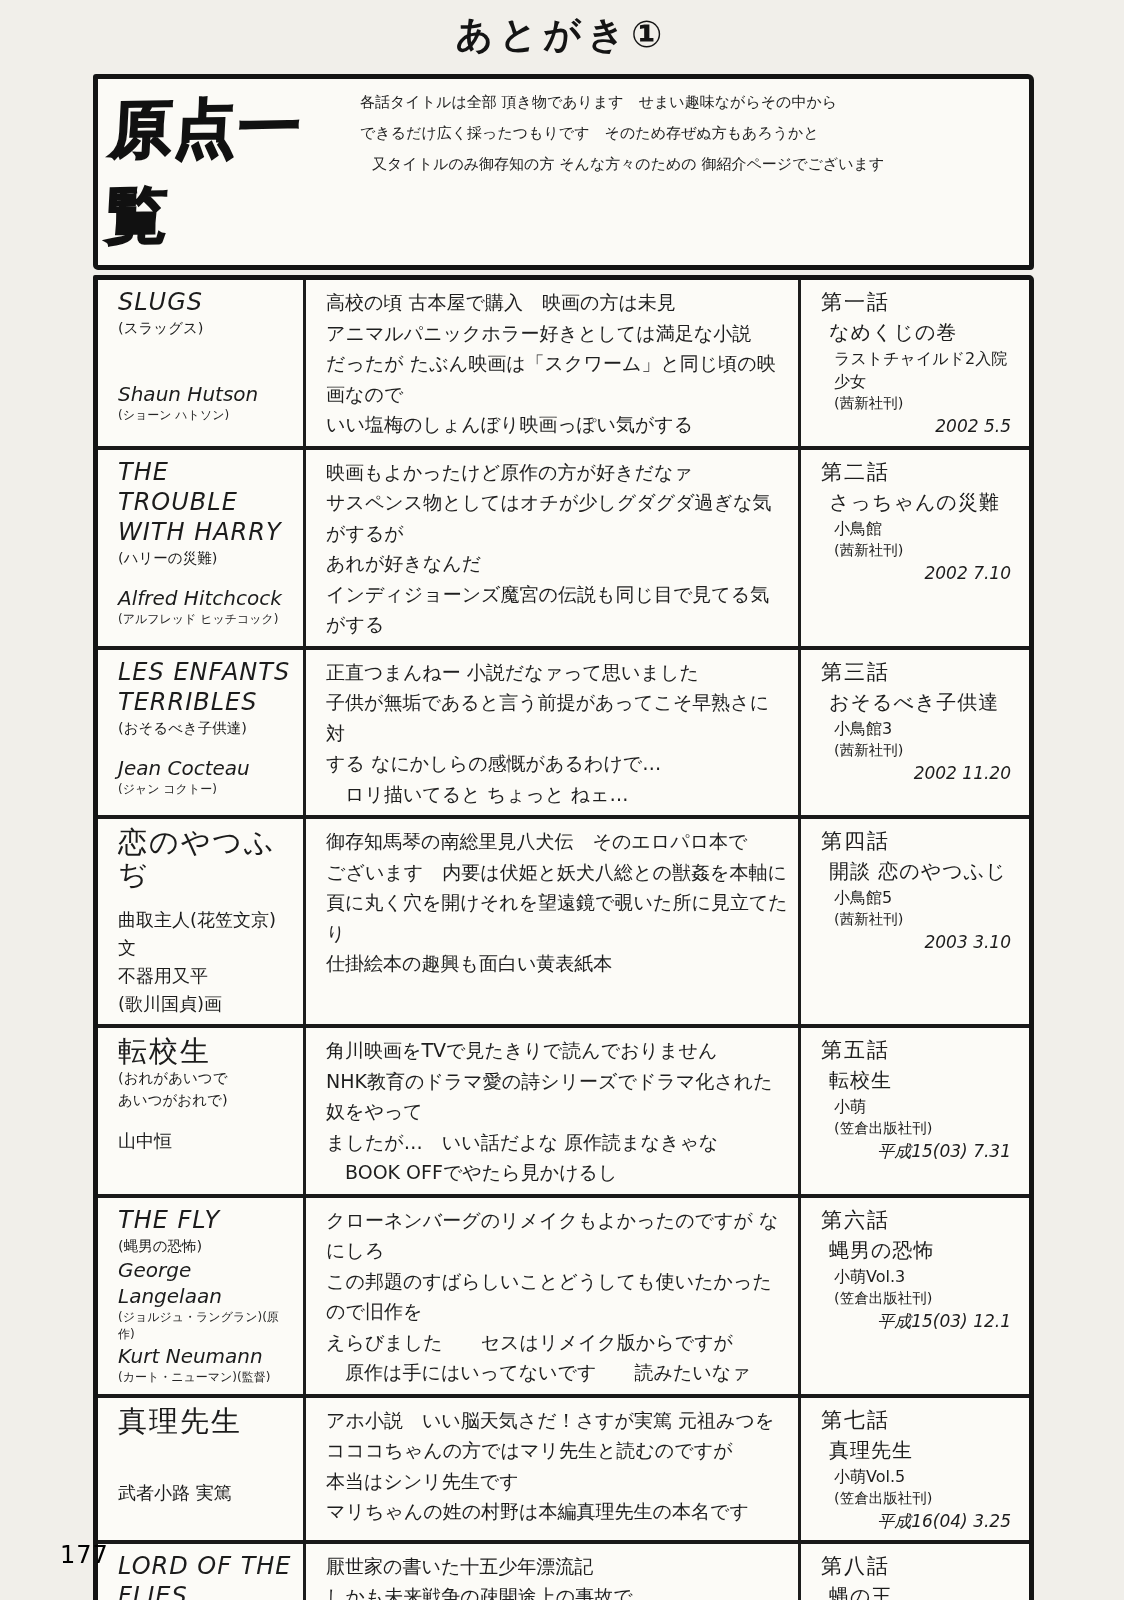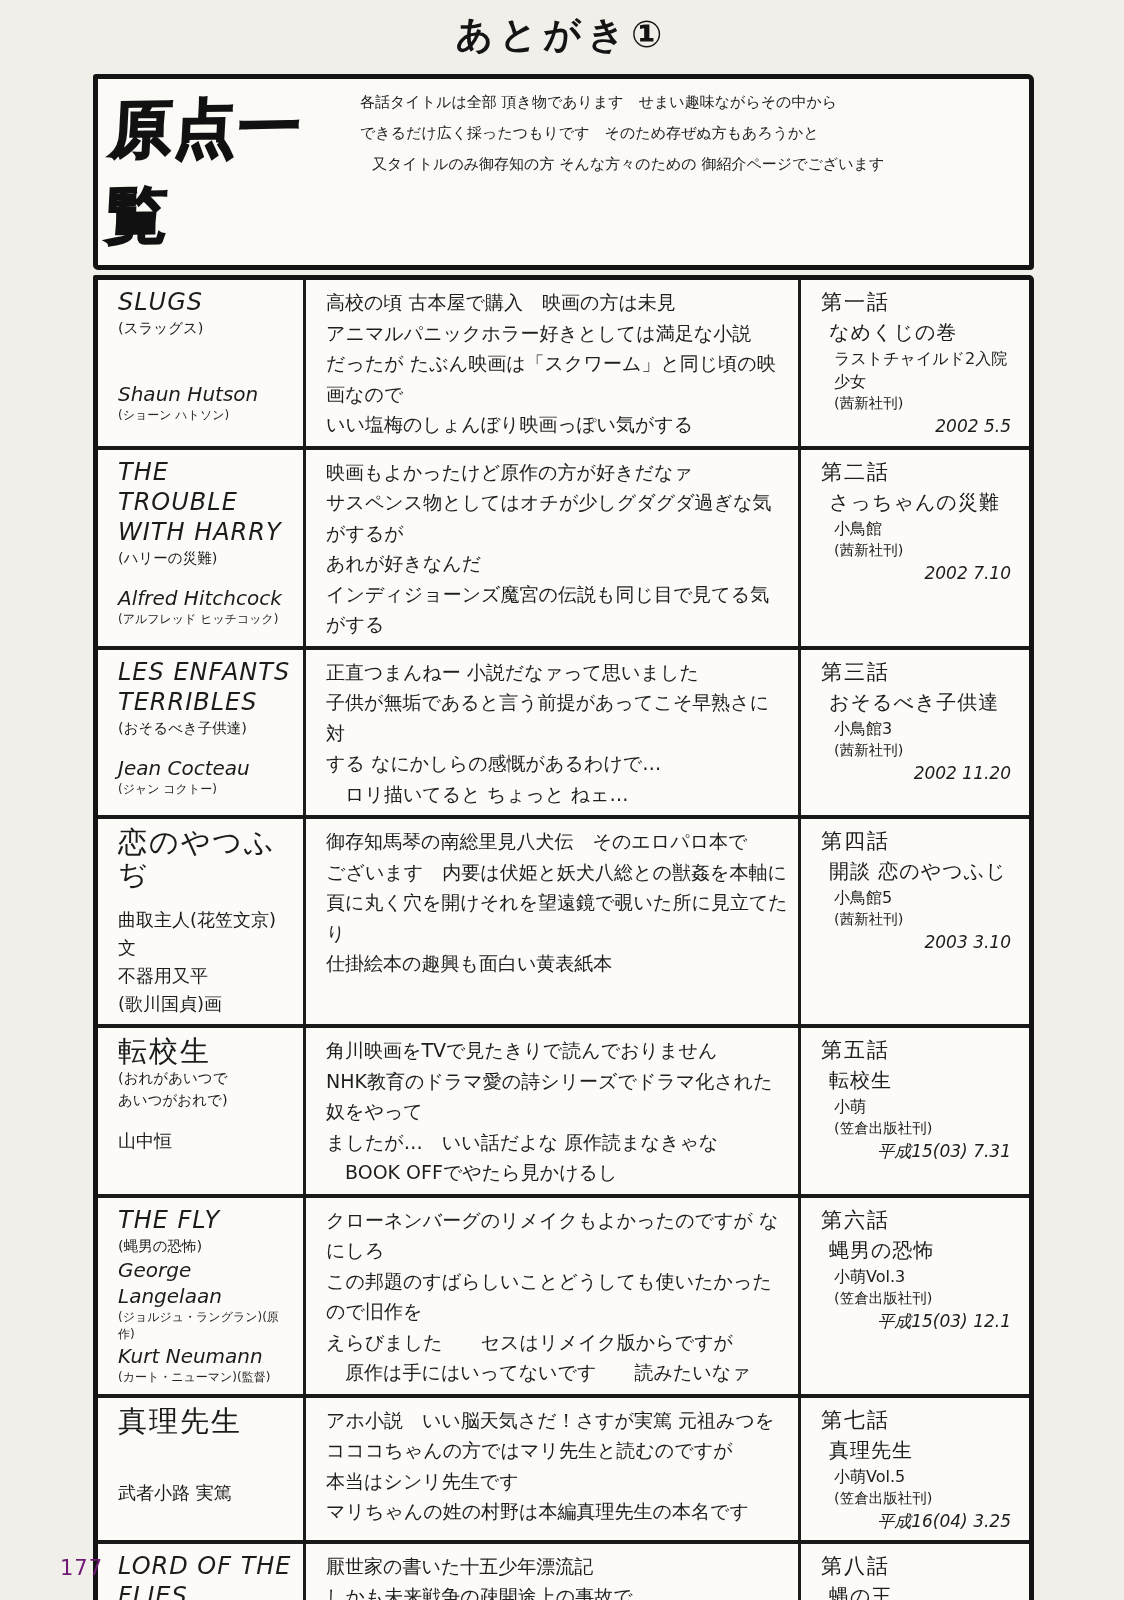--- a/index.html
+++ b/index.html
@@ -76,23 +76,23 @@
 
   
   .e-num       { font-size: 21px; line-height: 30px; letter-spacing: 2px; }
   .e-title     { font-size: 20px; line-height: 30px; padding-left: 8px; letter-spacing: 1px; }
   .e-pub       { font-size: 16px; line-height: 23px; padding-left: 13px; }
   .e-publisher { font-size: 14.5px; line-height: 20px; padding-left: 13px; }
   .e-date      { font-size: 17px; line-height: 26px; text-align: right; padding-right: 8px; font-style: italic; }
 
   .page-number {
     position: absolute;
-    left: 60px; bottom: 20px;
-    font-size: 21px;
-    color: #701a75;
+    left: 60px; bottom: 31px;
+    font-size: 24px;
+    color: #000000;
     letter-spacing: 1px;
   }
 </style>
 </head>
 <body>
 
 <div class="sheet">
 
   <div class="page-title">あとがき①</div>
 

